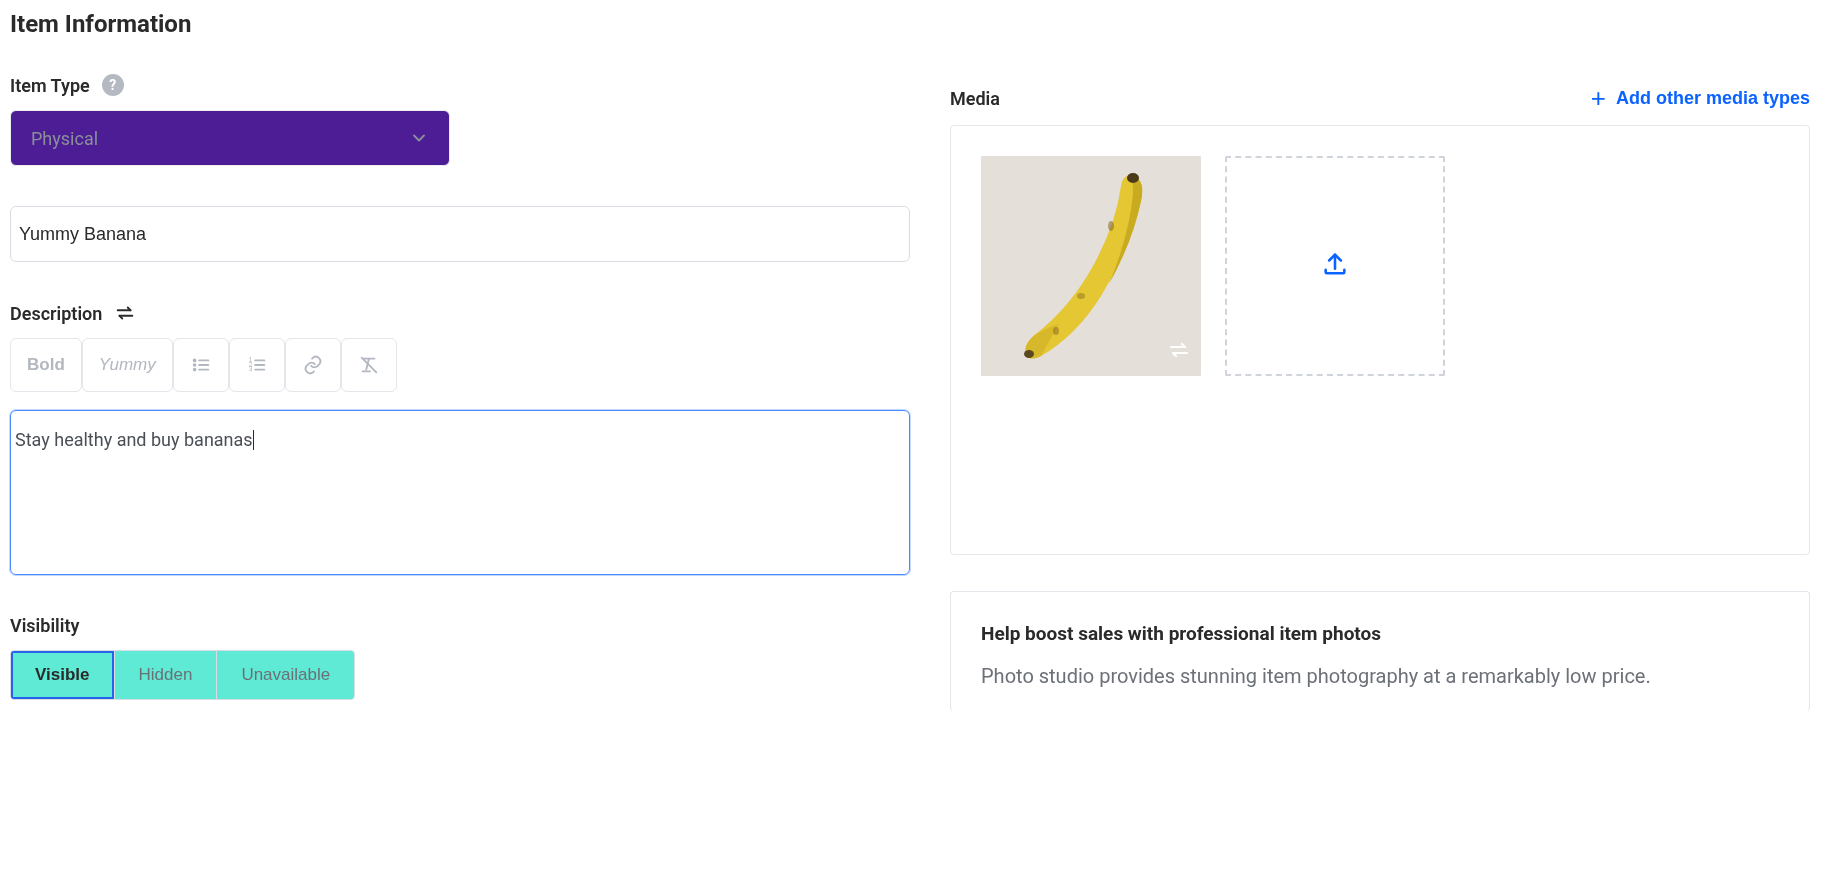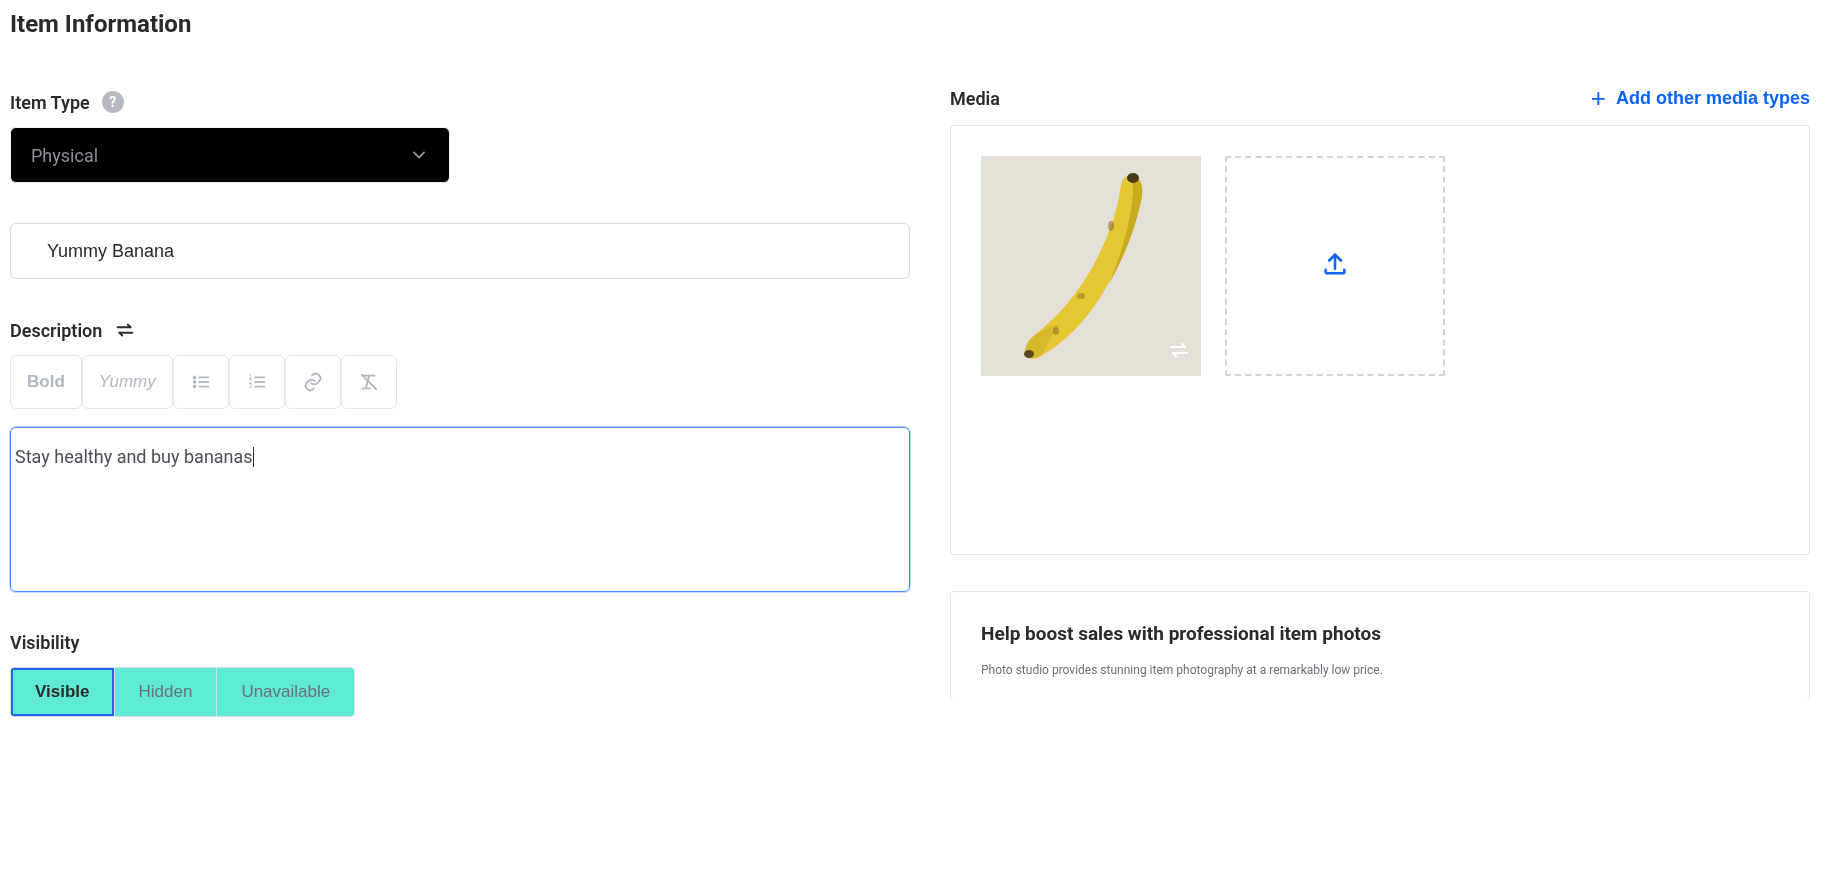--- a/index.html
+++ b/index.html
@@ -14,21 +14,21 @@
       gap: 40px;
       max-width: 1800px;
     }
     .left-col { flex: 0 0 900px; }
     .right-col { flex: 1; padding-top: 75px; }
 
     .section-title {
       font-size: 24px;
       font-weight: 700;
       color: #2a2a2a;
-      margin-bottom: 53px;
+      margin-bottom: 36px;
     }
     .field-label {
       font-size: 18px;
       font-weight: 600;
       color: #2a2a2a;
       display: flex;
       align-items: center;
       gap: 12px;
       margin-bottom: 14px;
     }
@@ -45,39 +45,39 @@
     .swap-icon svg { display:block; }
 
     .select-wrap {
       position: relative;
       width: 440px;
       margin-bottom: 40px;
     }
     .select {
       width: 100%;
       height: 56px;
-      background: #000000;
+      background: #4c1d95;
       border: 1px solid #eceef1;
       border-radius: 6px;
       padding: 0 20px;
       font-size: 18px;
       color: #8a8f98;
       display: flex;
       align-items: center;
       justify-content: space-between;
       cursor: pointer;
     }
     .chevron svg { display:block; }
 
     .text-input {
       width: 100%;
       height: 56px;
       border: 1px solid #d9dde3;
       border-radius: 6px;
-      padding: 0 36px;
+      padding: 0 8px;
       font-size: 18px;
       color: #2a2a2a;
       outline: none;
       margin-bottom: 40px;
     }
 
     .toolbar {
       display: flex;
       margin-bottom: 18px;
     }
@@ -199,21 +199,21 @@
       border-bottom: none;
       padding: 30px 34px 20px 30px;
     }
     .callout-title {
       font-size: 19px;
       font-weight: 700;
       color: #2a2a2a;
       margin-bottom: 16px;
     }
     .callout-body {
-      font-size: 12px;
+      font-size: 20px;
       color: #6c7077;
       line-height: 1.5;
     }
   </style>
 </head>
 <body>
 
 <div class="container">
   <div class="left-col">
     <h1 class="section-title">Item Information</h1>

